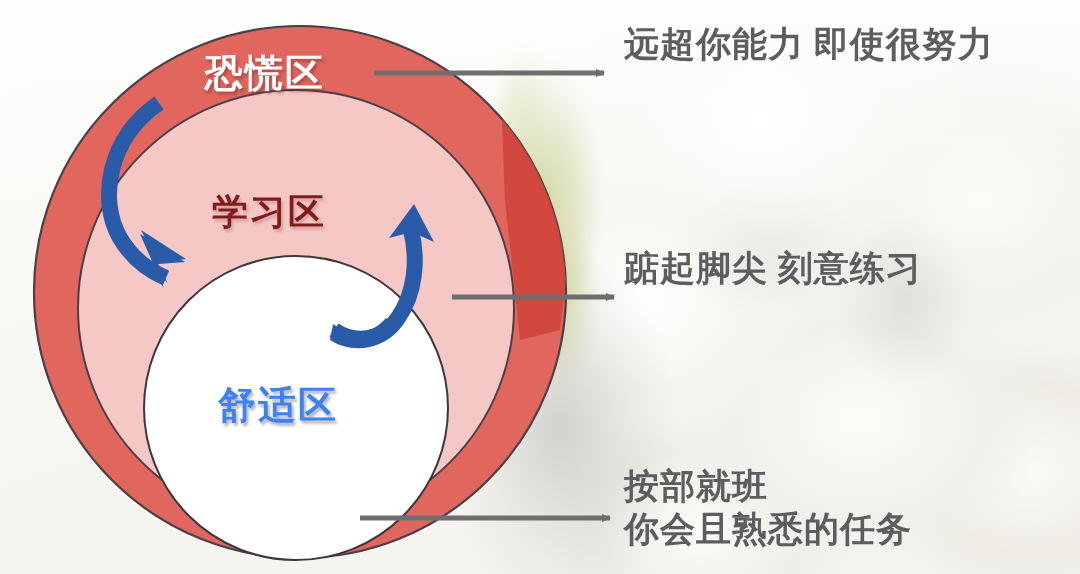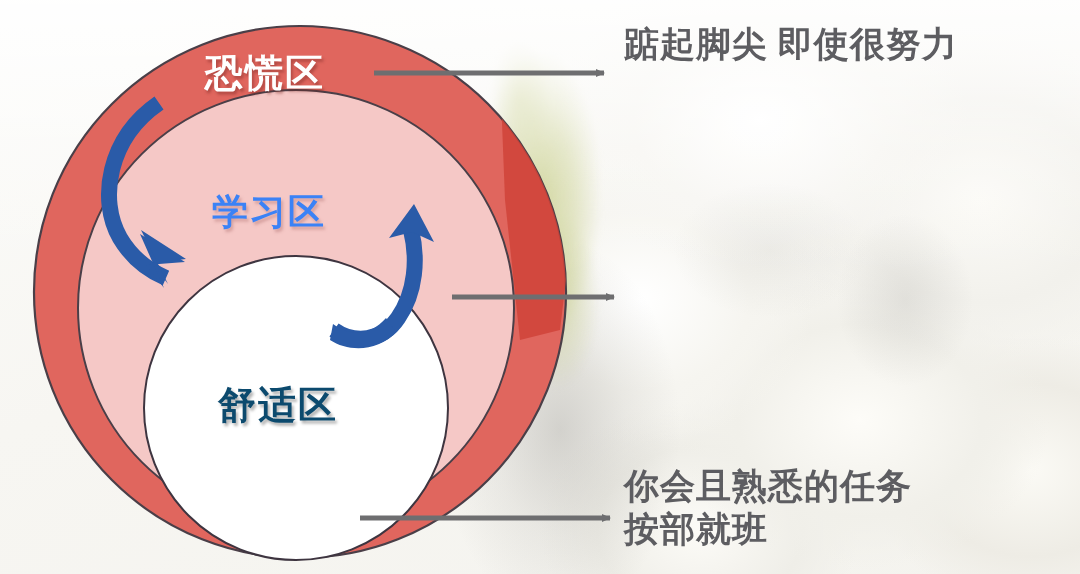--- a/index.html
+++ b/index.html
@@ -74,28 +74,28 @@
     left: 205px;
     top: 48px;
     font-size: 38px;
     color: #ffffff;
     text-shadow: 2px 3px 3px rgba(120,40,35,0.45);
   }
   .zone-learning {
     left: 212px;
     top: 188px;
     font-size: 36px;
-    color: #3b82f6;
+    color: #7f1d1d;
     text-shadow: 2px 3px 3px rgba(190,130,128,0.55);
   }
   .zone-comfort {
     left: 218px;
     top: 380px;
     font-size: 38px;
-    color: #0c4a6e;
+    color: #3b82f6;
     text-shadow: 2px 3px 3px rgba(0,0,0,0.30);
   }
 
   
   .callout {
     position: absolute;
     color: #5d5d61;
     font-family: "Liberation Serif", "DejaVu Serif", serif;
     font-weight: bold;
     font-size: 35px;
@@ -163,24 +163,25 @@
     <line x1="374" y1="73" x2="604" y2="73" stroke="#6e6e70" stroke-width="5" marker-end="url(#arrowhead-gray)"></line>
     <line x1="452" y1="297" x2="614" y2="297" stroke="#6e6e70" stroke-width="5" marker-end="url(#arrowhead-gray)"></line>
     <line x1="360" y1="518" x2="610" y2="518" stroke="#6e6e70" stroke-width="5" marker-end="url(#arrowhead-gray)"></line>
   </svg>
 
   <div class="zone-label zone-panic">恐慌区</div>
   <div class="zone-label zone-learning">学习区</div>
   <div class="zone-label zone-comfort">舒适区</div>
 
   <div class="callout" id="callout-panic">
-    <span class="line">踮起脚尖 即使很努力</span>
+    <span class="line">远超你能力 即使很努力</span>
   </div>
 
   <div class="callout" id="callout-learning">
+    <span class="line">踮起脚尖 刻意练习</span>
   </div>
 
   <div class="callout" id="callout-comfort">
+    <span class="line">按部就班</span>
     <span class="line">你会且熟悉的任务</span>
-    <span class="line">按部就班</span>
   </div>
 
 </div>
 
 </body></html>

